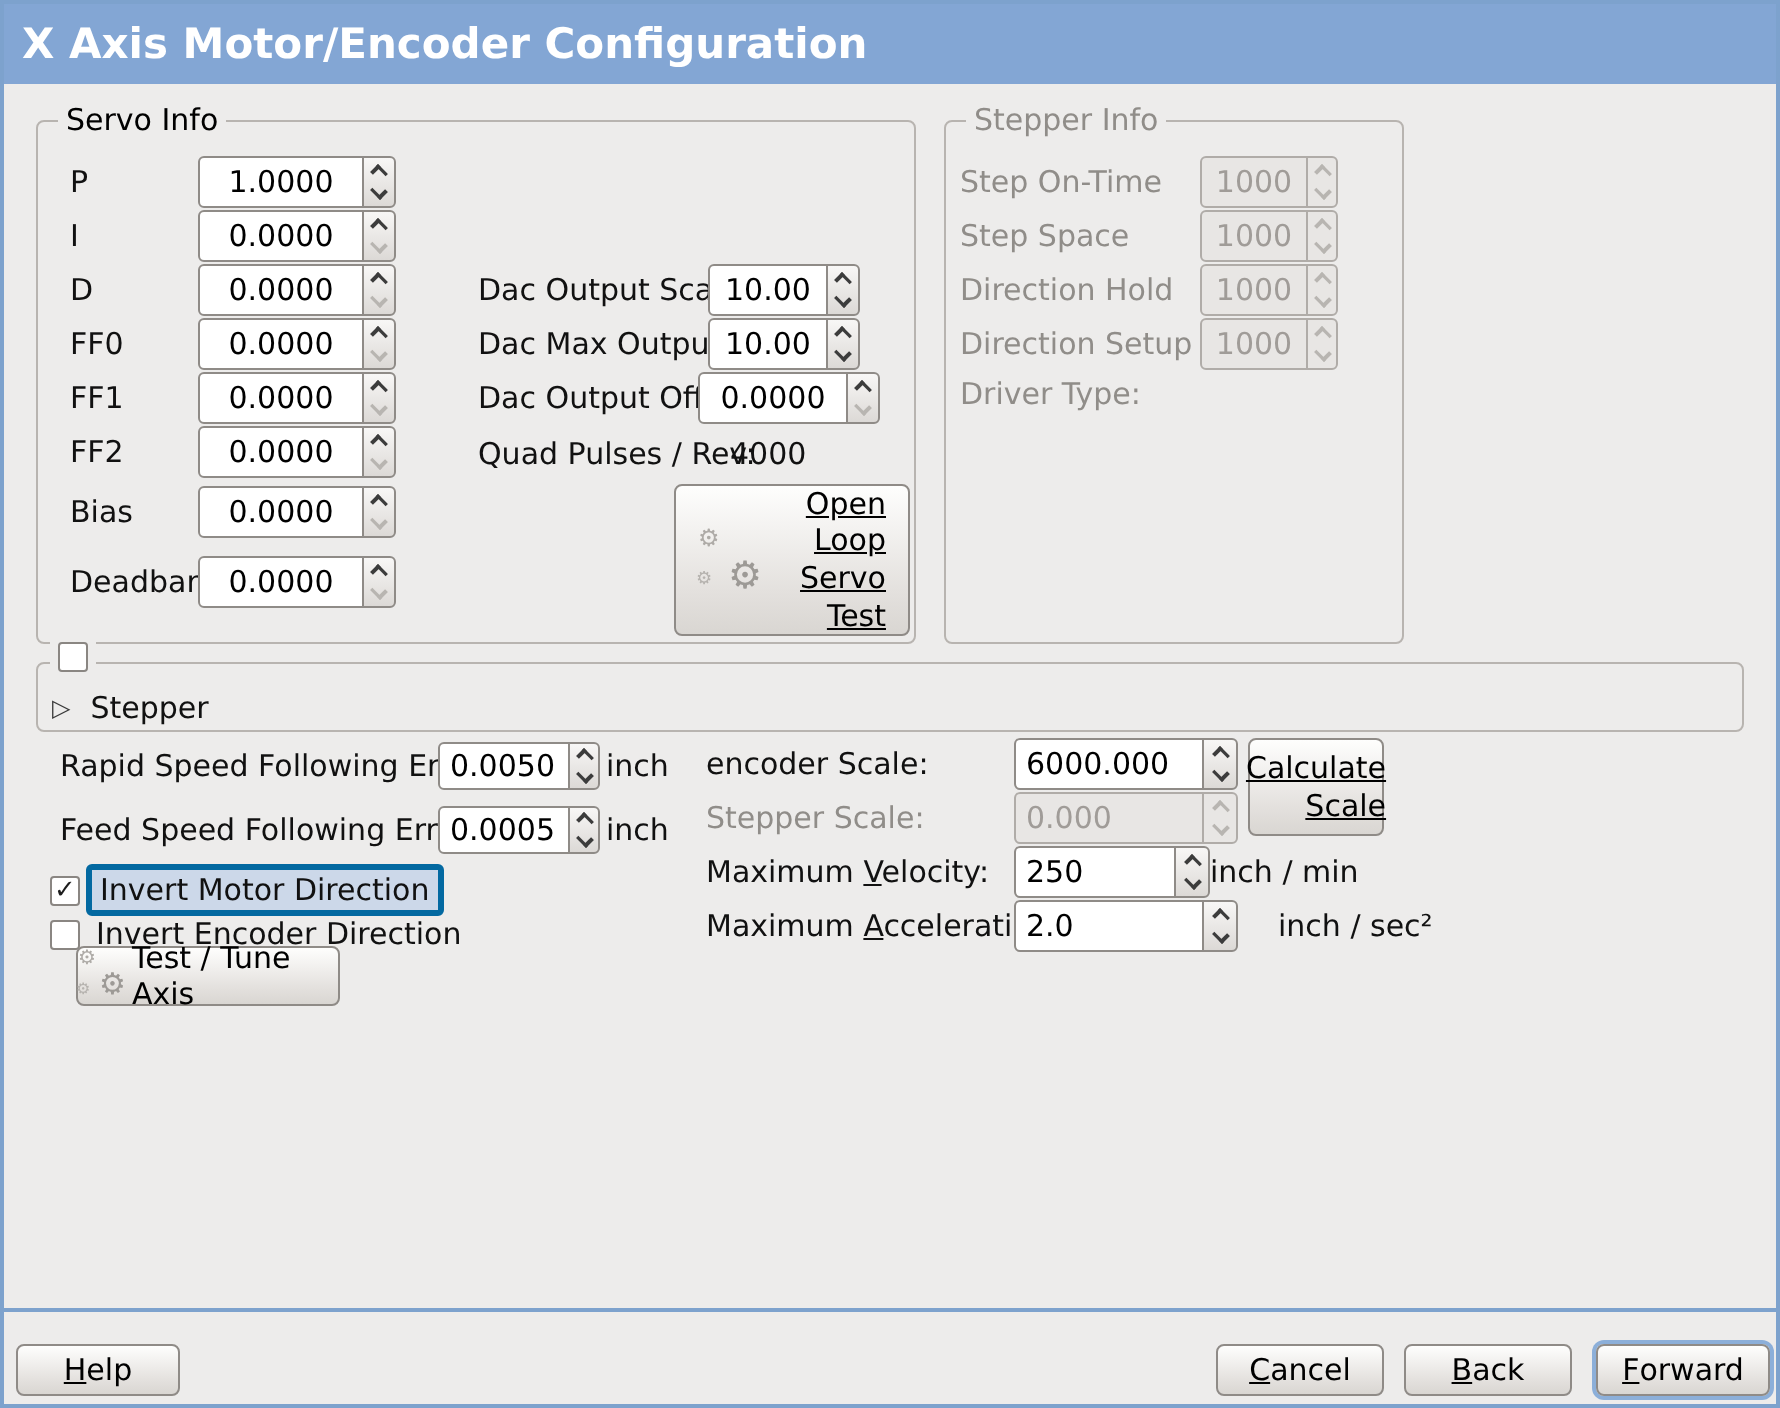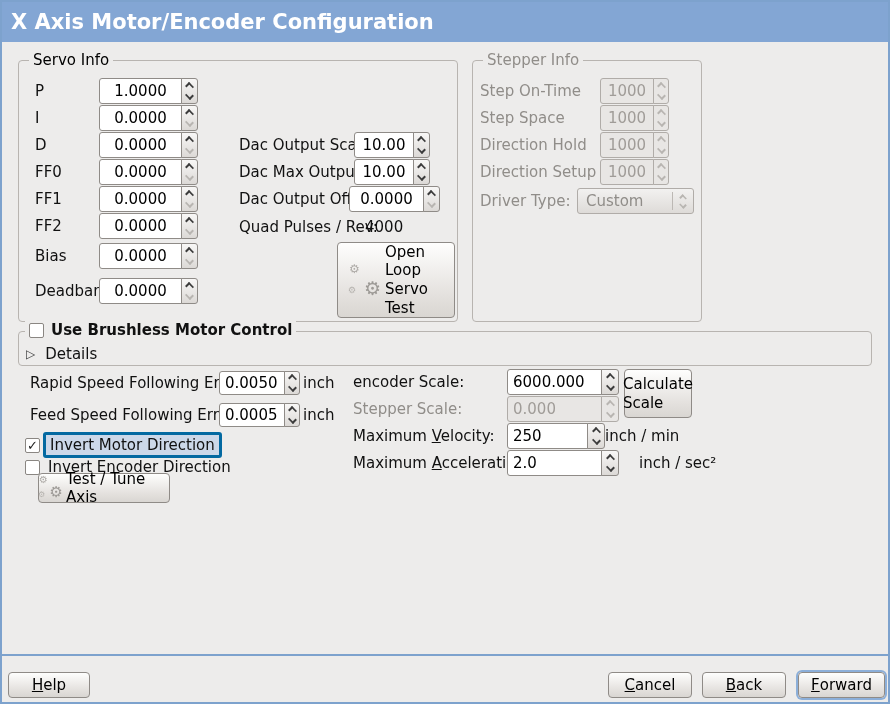--- a/index.html
+++ b/index.html
@@ -43,21 +43,21 @@
   .hl { background:#ccd8e9; border:3px solid #0369a1; border-radius:3px; padding:1px 4px; }
   .combo { background:linear-gradient(#f2f1f0, #dedbd8); border:1px solid #b0aca8;
            border-radius:3px; box-sizing:border-box; display:flex; align-items:center; }
   .combo-sep { width:1px; align-self:stretch; background:#bcb8b4; margin:3px 0; }
   .combo-arrows { width:20px; display:flex; flex-direction:column; align-items:center;
                   justify-content:center; gap:1px; }
   .gears { position:relative; flex:none; }
   .g-big  { position:absolute; right:0; bottom:-2px; font-size:19px; color:#9d9a96; line-height:1; }
   .g-small{ position:absolute; left:0; top:-1px; font-size:12px; color:#aeaba7; line-height:1; }
   .g-tiny { position:absolute; left:-1px; bottom:1px; font-size:9px; color:#b6b3af; line-height:1; }
-  .wrapbtn { text-align:left; line-height:1.25; }
+  .wrapbtn { text-align:right; line-height:1.25;text-decoration:underline; }
   .tri { font-size:12px; color:#3a3a3a; line-height:1; }
   .unit { font-size:15px; color:#111; margin-left:3px; white-space:nowrap; }
   .sepline { left:0; right:0; top:652px; height:2px; background:#7da2cd; }
   u { text-decoration:underline; }
 </style>
 </head>
 <body>
 
 <div class="window">
   <div class="abs titlebar">X Axis Motor/Encoder Configuration</div>
@@ -199,41 +199,32 @@
   <div class="abs row" style="left:478px;top:157px">
     <span class="lbl dis" style="width:120px">Direction Setup</span>
     <span class="entry dis2 center" style="width:54px">1000</span>
     <span class="spin dis3" style="width:16px">
         <i class="chev up dim"></i>
         <i class="chev down dim"></i>
       </span>
   </div>
   <div class="abs row" style="left:478px;top:186px">
     <span class="lbl dis" style="width:97px">Driver Type:</span>
-    <span class="combo" style="width:117px;height:26px">
-      <span class="lbl dis" style="flex:1;padding-left:8px">Custom</span>
-      <span class="combo-sep"></span>
-      <span class="combo-arrows">
-        <i class="chev up dim" style="width:6px;height:6px"></i>
-        <i class="chev down dim" style="width:6px;height:6px"></i>
-      </span>
-    </span>
   </div>
 
   <div class="abs frame" style="left:16px;top:329px;width:852px;height:33px">
     <span class="frame-label row" style="left:6px;top:-11px;display:flex;align-items:center;gap:7px">
       <span class="chk">
           <span></span>
         </span>
-      <span class="lbl" style="font-weight:bold">Use Brushless Motor Control</span>
     </span>
   </div>
   <div class="abs row" style="left:24px;top:343px;gap:10px">
     <span class="tri">▷</span>
-    <span class="lbl">Details</span>
+    <span class="lbl">Stepper</span>
   </div>
 
   <div class="abs row" style="left:28px;top:369px">
     <span class="lbl" style="width:189px">Rapid Speed Following Error:</span>
     <span class="entry left" style="width:66px;height:24px">0.0050</span>
     <span class="spin" style="width:16px;height:24px">
         <i class="chev up"></i>
         <i class="chev down"></i>
       </span>
     <span class="unit">inch</span>

